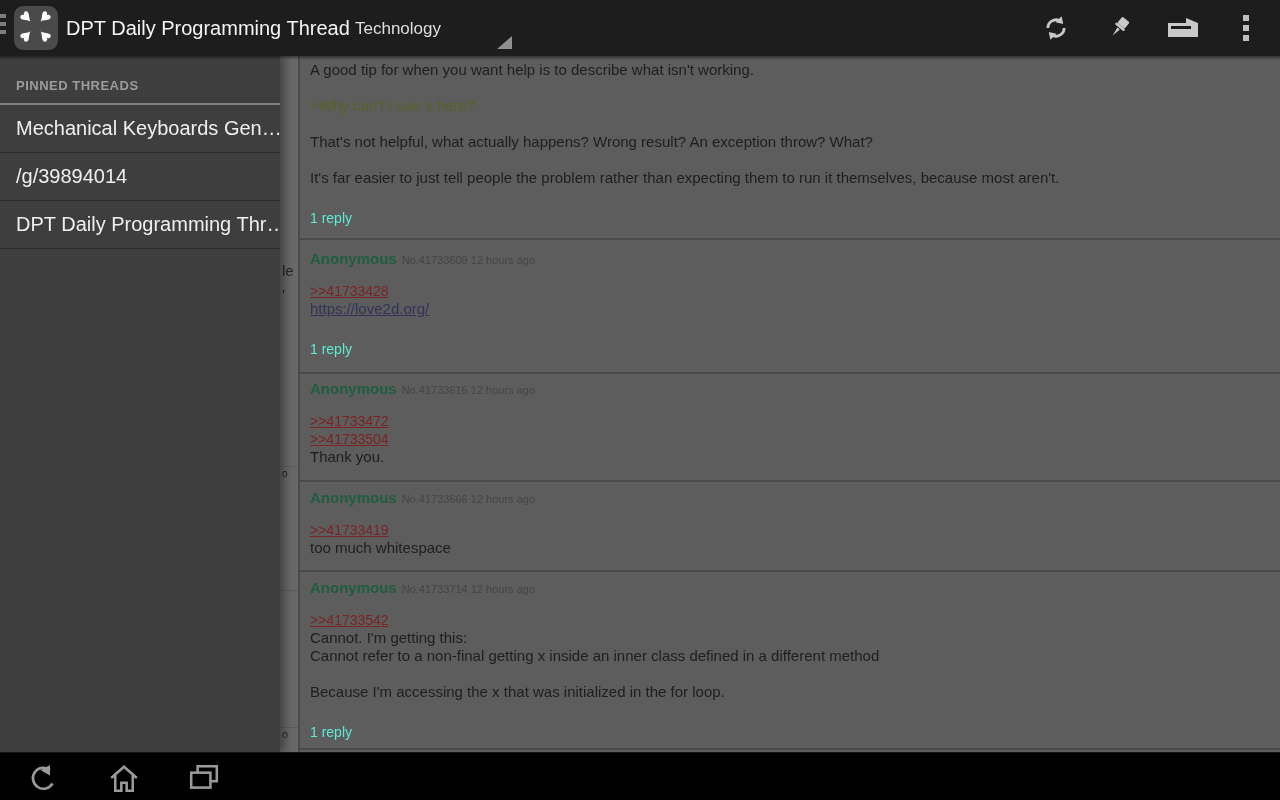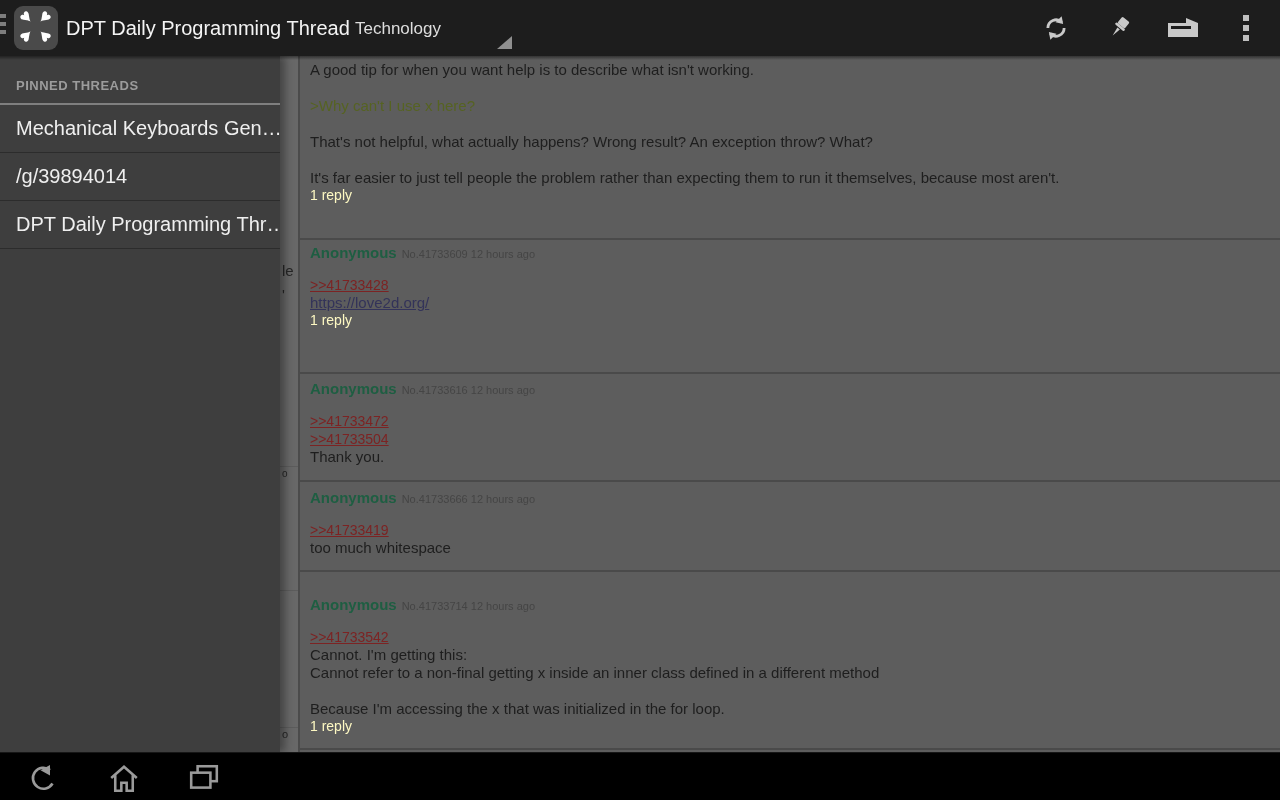--- a/index.html
+++ b/index.html
@@ -50,21 +50,21 @@
   .post-header{font-size:15px;line-height:16px;white-space:nowrap;}
   .poster-name{color:#1e5e42;font-weight:700;}
   .post-meta{color:#454545;font-size:11px;margin-left:5px;}
   .pline{font-size:15px;line-height:18px;color:#1e1e1e;}
   .pline.gap{margin-top:18px;}
   .pline.first{margin-top:14px;}
   .pline.blank{height:18px;}
   .pline .t-green{color:#566322;text-align:center;}
   .pline .t-quote{color:#7c2323;text-decoration:underline;font-size:14px;cursor:pointer;}
   .pline .t-link{color:#333359;text-decoration:underline;cursor:pointer;}
-  .post-footer{font-size:14px;color:#fef9c3;cursor:pointer;}
+  .post-footer{margin-top:23px;font-size:14px;color:#5eead4;cursor:pointer;}
 
   
   .navbar{position:absolute;left:0;top:752px;width:1280px;height:48px;background:#000;z-index:40;
     border-top:1px solid #161616;box-sizing:border-box;}
   .nav-btn{position:absolute;top:7px;width:64px;height:36px;display:flex;align-items:center;justify-content:center;}
   .nav-back{left:10px;} .nav-home{left:92px;} .nav-recents{left:172px;}
 </style>
 </head>
 <body>
 
@@ -135,38 +135,38 @@
     </div>
 
   <main class="posts" id="posts">
       <article class="post" style="top: 0px; height: 182px; padding-top: 5px; border-radius: 29px;">
         <div class="pline"><span class="t-text">A good tip for when you want help is to describe what isn't working.</span></div>
         <div class="pline gap"><span class="t-green">&gt;Why can't I use x here?</span></div>
         <div class="pline gap"><span class="t-text">That's not helpful, what actually happens? Wrong result? An exception throw? What?</span></div>
         <div class="pline gap"><span class="t-text">It's far easier to just tell people the problem rather than expecting them to run it themselves, because most aren't.</span></div>
         <div class="post-footer">1 reply</div>
       </article>
-      <article class="post bordered" style="top: 182px; height: 106px; padding-top: 5px;">
+      <article class="post bordered" style="top: 182px; height: 106px; padding-top: 11px;">
         <div class="post-header"><span class="poster-name">Anonymous</span><span class="post-meta">No.41733609 12 hours ago</span></div>
         <div class="pline first"><span class="t-quote">&gt;&gt;41733428</span></div>
         <div class="pline"><span class="t-link">https://love2d.org/</span></div>
         <div class="post-footer">1 reply</div>
       </article>
       <article class="post bordered" style="top: 316px; height: 108px; padding-top: 7px;">
         <div class="post-header"><span class="poster-name">Anonymous</span><span class="post-meta">No.41733616 12 hours ago</span></div>
         <div class="pline first"><span class="t-quote">&gt;&gt;41733472</span></div>
         <div class="pline"><span class="t-quote">&gt;&gt;41733504</span></div>
         <div class="pline"><span class="t-text">Thank you.</span></div>
       </article>
       <article class="post bordered" style="top: 424px; height: 90px; padding-top: 8px;">
         <div class="post-header"><span class="poster-name">Anonymous</span><span class="post-meta">No.41733666 12 hours ago</span></div>
         <div class="pline first"><span class="t-quote">&gt;&gt;41733419</span></div>
         <div class="pline"><span class="t-text">too much whitespace</span></div>
       </article>
-      <article class="post bordered last" style="top: 514px; height: 180px; padding-top: 25px;">
+      <article class="post bordered last" style="top: 514px; height: 180px; padding-top: 8px;">
         <div class="post-header"><span class="poster-name">Anonymous</span><span class="post-meta">No.41733714 12 hours ago</span></div>
         <div class="pline first"><span class="t-quote">&gt;&gt;41733542</span></div>
         <div class="pline"><span class="t-text">Cannot. I'm getting this:</span></div>
         <div class="pline"><span class="t-text">Cannot refer to a non-final getting x inside an inner class defined in a different method</span></div>
         <div class="pline blank"></div>
         <div class="pline"><span class="t-text">Because I'm accessing the x that was initialized in the for loop.</span></div>
         <div class="post-footer">1 reply</div>
       </article>
     </main>
 

